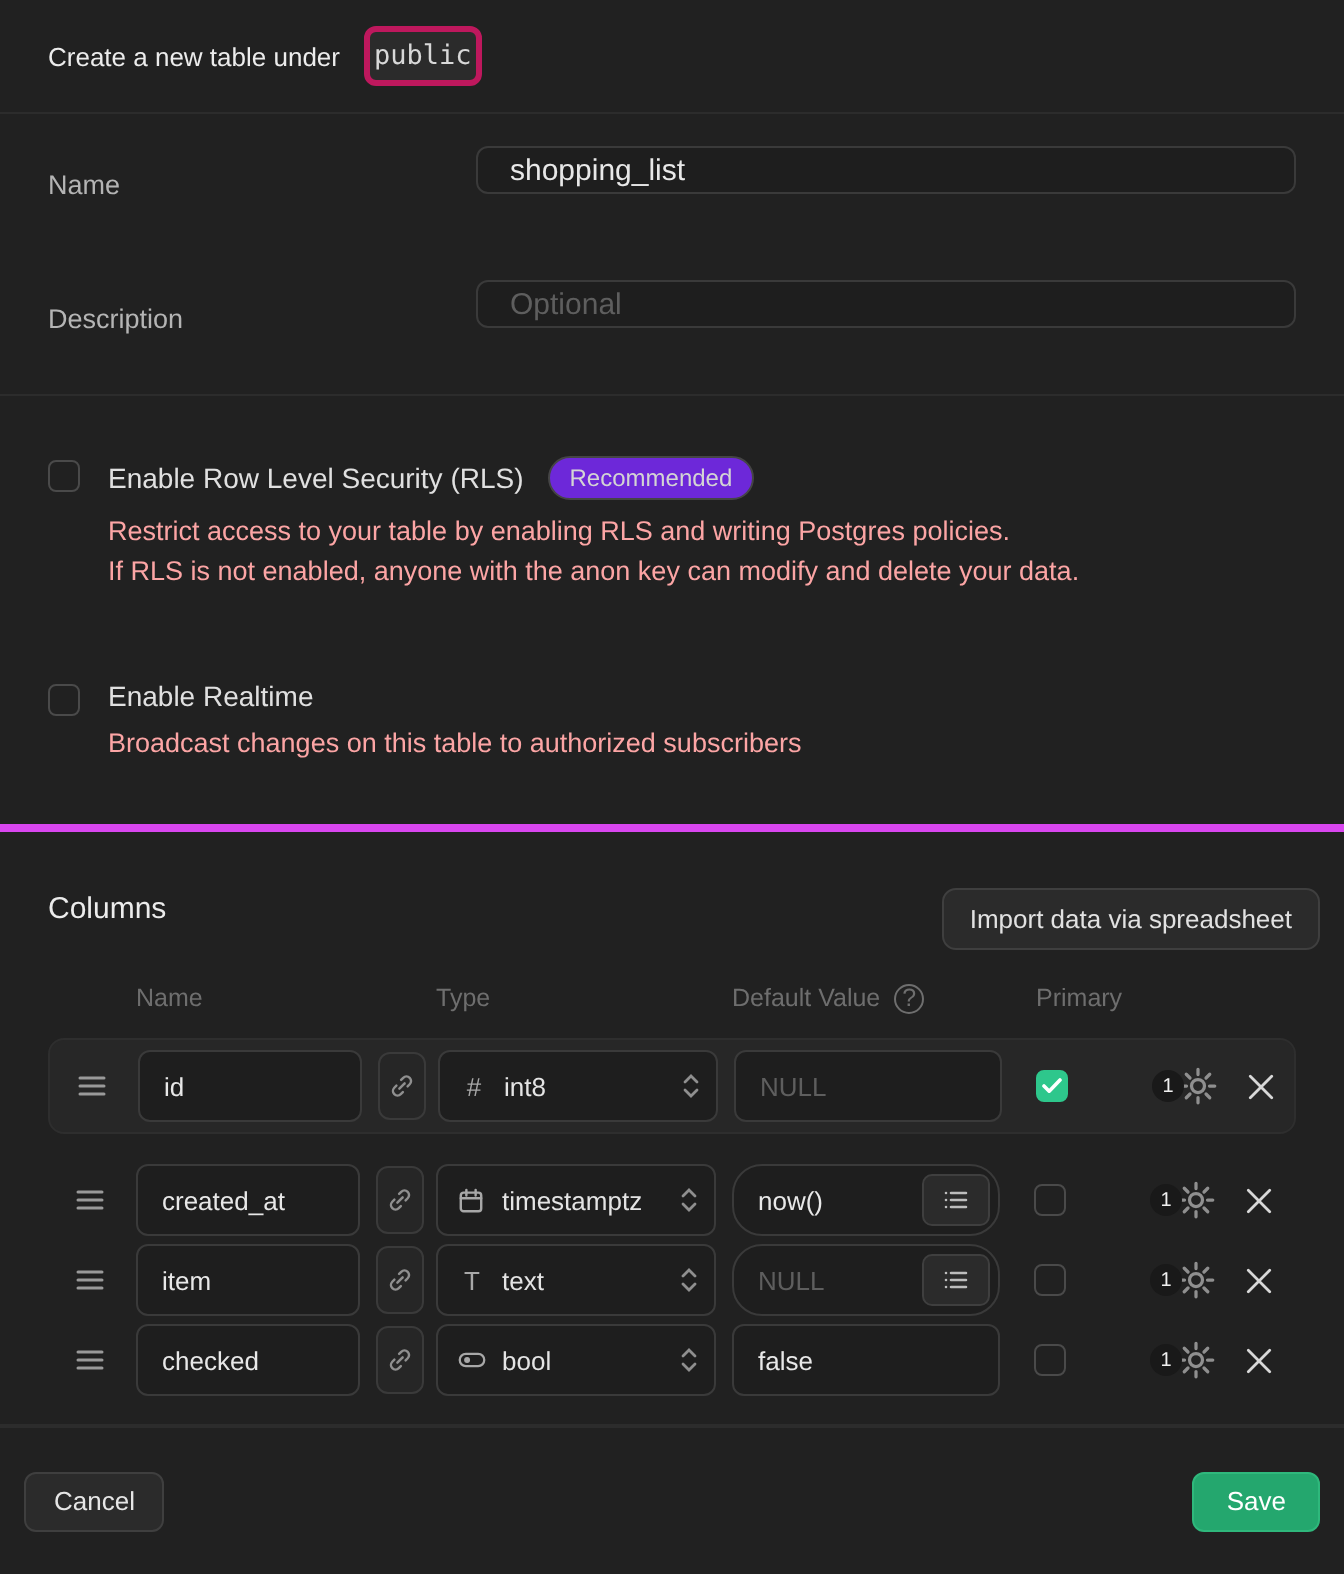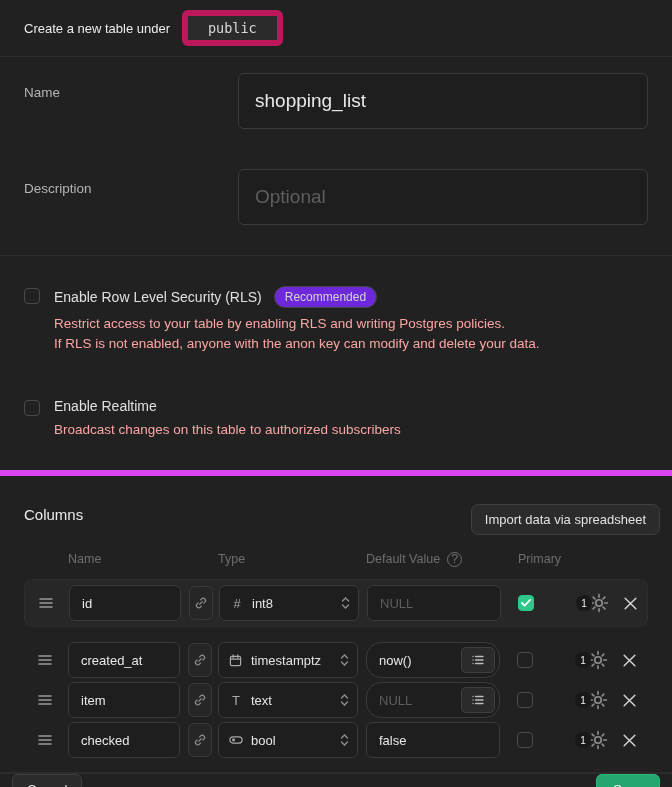--- a/index.html
+++ b/index.html
@@ -10,35 +10,35 @@
     overflow:hidden; display:flex; flex-direction:column;
   }
   
   .dlg-header{
     height:57px; flex:0 0 57px; display:flex; align-items:center; gap:12px;
     padding:0 24px; border-bottom:1px solid #2c2c2c;
   }
   .dlg-title{ font-size:13px; color:#ececec; }
   .schema-badge{
     font-family:"DejaVu Sans Mono", monospace; font-size:13.5px; color:#d8d8d8;
-    background:#2b2b2b; border:6px solid #be185d; border-radius:6px; padding:4px 20px;
+    background:#2b2b2b; border:3px solid #be185d; border-radius:6px; padding:4px 2px;
   }
   
   .fields-section{ padding:16px 24px 30px; border-bottom:1px solid #2c2c2c; }
   .field-row{ display:grid; grid-template-columns:214px 1fr; }
   .field-row + .field-row{ margin-top:40px; }
   .field-label{ font-size:13.5px; color:#b4b4b4; padding-top:12px; }
   .text-input{
-    height:56px; width:100%; background:#1e1e1e; border:1px solid #3a3a3a; border-radius:6px;
-    color:#e8e8e8; font-size:19px; padding:0 16px; outline:none;
+    height:24px; width:100%; background:#1e1e1e; border:1px solid #3a3a3a; border-radius:6px;
+    color:#e8e8e8; font-size:15px; padding:0 16px; outline:none;
     font-family:"Liberation Sans", sans-serif;
   }
   .text-input::placeholder{ color:#5e5e5e; }
   
-  .toggles-section{ padding:30px 24px; border-bottom:6px solid #d946ef; }
+  .toggles-section{ padding:30px 24px; border-bottom:4px solid #d946ef; }
   .toggle-group{ display:flex; gap:14px; }
   .toggle-group + .toggle-group{ margin-top:44px; }
   .checkbox{
     width:16px; height:16px; border:1px solid #4a4a4a; border-radius:4px;
     background:transparent; flex:0 0 16px; margin-top:2px; cursor:pointer;
     display:flex; align-items:center; justify-content:center;
   }
   .checkbox.checked{ background:#2EC78C; border-color:#2EC78C; }
   .toggle-label-row{ display:flex; align-items:center; gap:12px; }
   .toggle-label{ font-size:14px; color:#e0e0e0; }

